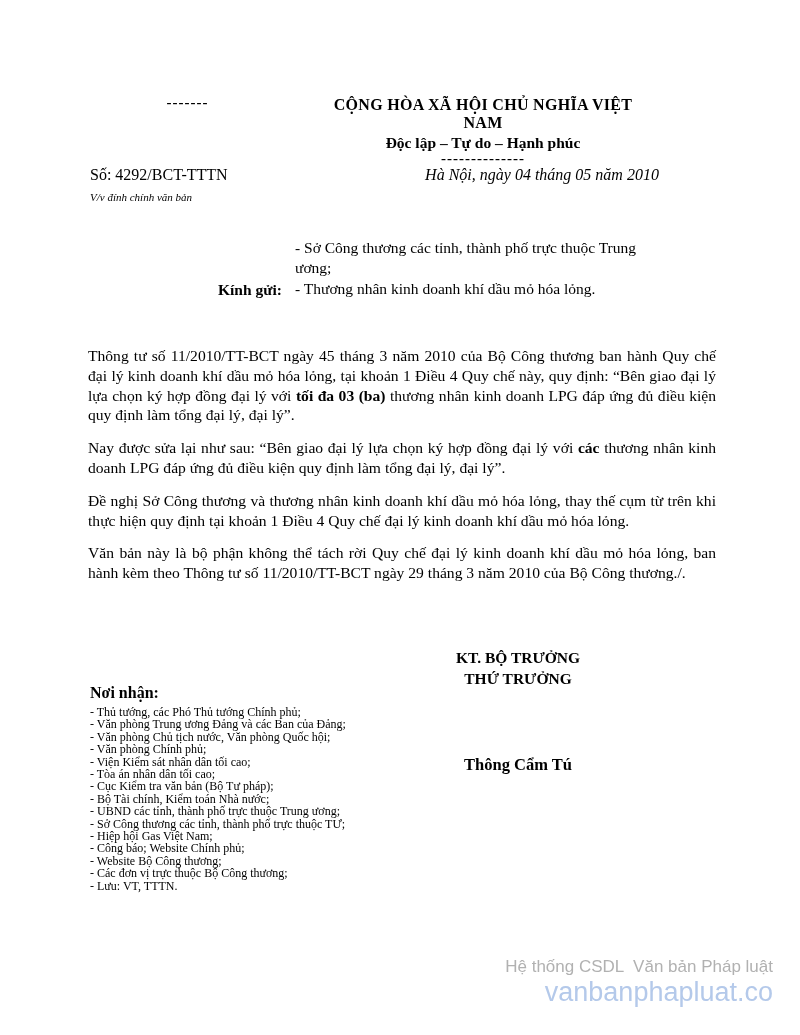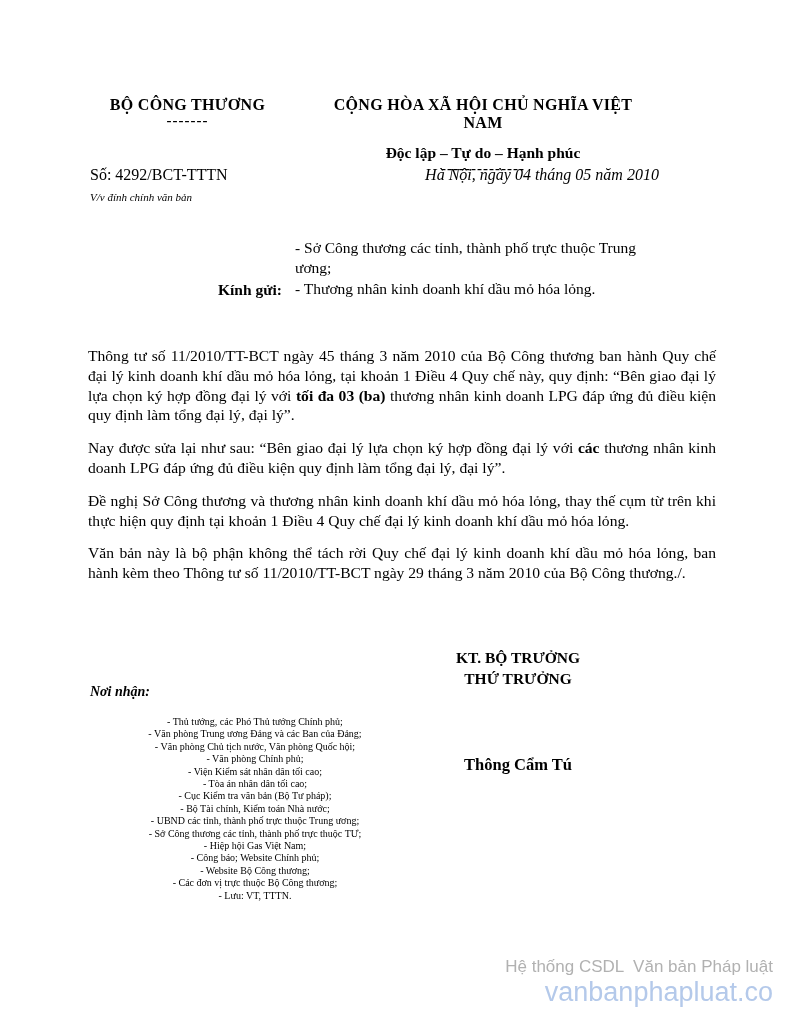--- a/index.html
+++ b/index.html
@@ -9,53 +9,52 @@
     background:#ffffff;
     font-family:"Liberation Serif", serif;
     color:#000;
     overflow:hidden;
   }
   .bold{font-weight:bold;}
 
   .header-left{position:absolute;left:55px;top:96px;width:265px;text-align:center;}
   .header-right{position:absolute;left:313px;top:96px;width:340px;text-align:center;}
   .org-line{font-size:16px;font-weight:bold;letter-spacing:.3px;}
-  .motto-line{font-size:15.5px;font-weight:bold;margin-top:12px;}
+  .motto-line{font-size:15.5px;font-weight:bold;margin-top:2px;}
   .dash-line{font-size:15px;font-weight:bold;line-height:12px;letter-spacing:1px;}
 
   .doc-number{position:absolute;left:90px;top:166px;font-size:16px;}
   .place-date{position:absolute;left:382px;top:166px;width:320px;text-align:center;font-size:16px;font-style:italic;}
   .subject{position:absolute;left:90px;top:191px;font-size:11px;font-style:italic;}
 
   .recipients{position:absolute;left:218px;top:238px;display:flex;align-items:flex-end;}
   .recipients .label{font-size:15.5px;font-weight:bold;width:77px;flex:none;}
   .recipients .list{width:368px;font-size:15.5px;line-height:20.4px;}
 
   .body-text{position:absolute;left:88px;top:346px;width:628px;font-size:15.6px;line-height:19.8px;text-align:justify;}
   .body-text p{margin:0 0 13px 0;}
 
   .sig-block{position:absolute;left:398px;top:647px;width:240px;text-align:center;}
   .sig-title{font-size:15.5px;font-weight:bold;line-height:21px;}
   .signer-name{position:absolute;left:398px;top:755px;width:240px;text-align:center;font-size:16.5px;font-weight:bold;}
 
   .distribution{position:absolute;left:90px;top:684px;width:330px;}
-  .distribution .label{font-size:14px;font-weight:bold;font-style:italic;margin-bottom:16px;}
-  .distribution .item{font-size:10px;line-height:12.4px;text-align:center;}
+  .distribution .label{font-size:16px;font-weight:bold;margin-bottom:4px;}
+  .distribution .item{font-size:12px;line-height:12.4px;}
 
   .watermark{position:absolute;right:27px;bottom:28px;text-align:right;font-family:"Liberation Sans", sans-serif;}
   .wm1{font-size:17px;white-space:pre;}
   .wm2{font-size:27px;line-height:30px;}
 </style>
 </head>
 <body>
 
 <div class="page">
 
   <div class="header-left">
-    <div class="org-line">BỘ CÔNG THƯƠNG</div>
     <div class="dash-line">-------</div>
   </div>
 
   <div class="header-right">
     <div class="org-line">CỘNG HÒA XÃ HỘI CHỦ NGHĨA VIỆT NAM</div>
     <div class="motto-line">Độc lập – Tự do – Hạnh phúc</div>
     <div class="dash-line">--------------</div>
   </div>
 
   <div class="doc-number">Số: 4292/BCT-TTTN</div>

